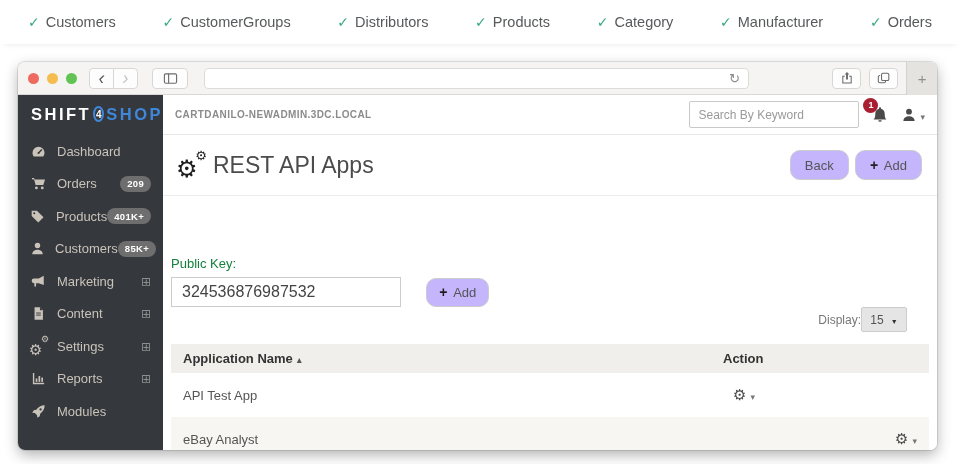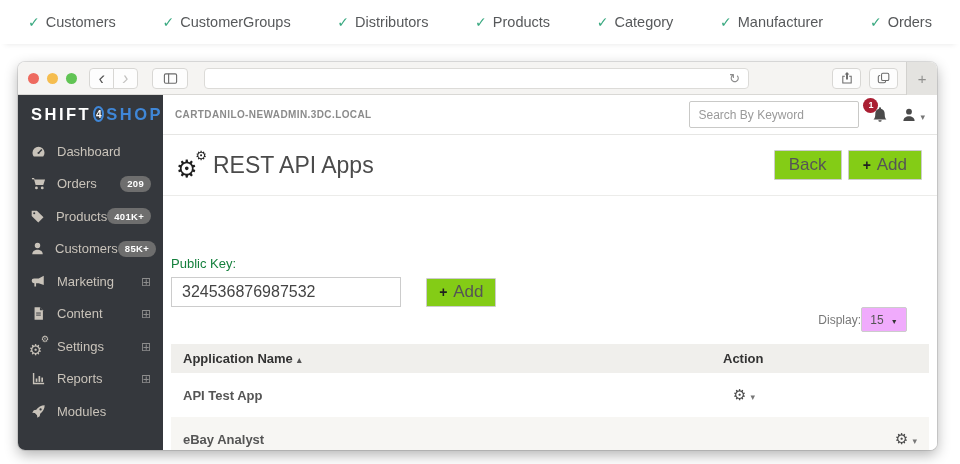--- a/index.html
+++ b/index.html
@@ -87,47 +87,47 @@
   .user-wrap svg { width:16px; height:16px; }
   .caret-sm::before { content:"▾"; font-size:9px; color:#777; }
 
   .page-header { display:flex; align-items:center; padding:15px 15px 15px 13px;
     border-bottom:1px solid #ececea; flex-shrink:0; }
   .title-cogs { position:relative; width:32px; height:28px; color:#1f1f1f; }
   .title-cogs .g-big { position:absolute; left:0; bottom:-2px; font-size:24px; line-height:1; }
   .title-cogs .g-sm  { position:absolute; right:1px; top:-2px; font-size:13px; line-height:1; }
   .page-title { font-size:23px; color:#4b4b4b; font-weight:400; margin-left:5px; }
   .hdr-btns { margin-left:auto; display:flex; gap:6px; }
-  .btn { background:#84cc16; border:1px solid #ccc; border-radius:1px; color:#555;
-    font-size:17px; height:30px; padding:0 14px; display:flex; align-items:center; gap:6px; cursor:pointer; }
+  .btn { background:#c4b5fd; border:1px solid #ccc; border-radius:10px; color:#555;
+    font-size:13px; height:30px; padding:0 14px; display:flex; align-items:center; gap:6px; cursor:pointer; }
   .plus::before { content:"+"; font-weight:bold; color:#1f1f1f; font-size:14px; }
 
   .form-section { padding:15px 0 0 8px; flex-shrink:0; }
   .pk-label { font-size:13px; color:#15803d; margin-bottom:6px;margin-top:45px; }
   .pk-row { display:flex; align-items:center; }
   .pk-input { width:230px; height:30px; border:1px solid #ccc; padding:0 10px;
     font-size:16px; color:#444; outline:none; }
   .pk-gap { width:25px; }
   .btn-sm { height:29px; padding:0 12px; }
   .btn-sm + .btn-sm { margin-left:6px; }
 
   .bottom-block { margin-top:auto; }
   .display-row { display:flex; justify-content:flex-end; align-items:center;
     padding:0 30px 12px 16px; gap:0; }
   .display-label { font-size:12px; color:#777; }
-  .select { width:46px; height:25px; border:1px solid #ccc; border-radius:2px; background:#f0abfc;
+  .select { width:46px; height:25px; border:1px solid #ccc; border-radius:2px; background:#e5e5e5;
     display:flex; align-items:center; justify-content:center; gap:7px; font-size:12px; color:#555; cursor:pointer; }
   .select-caret::before { content:"▼"; font-size:7px; color:#333; }
 
   .table { margin:0 8px; }
   .thead { background:#f0efec; display:flex; align-items:center; height:29px;
     padding:0 12px; font-size:13px; font-weight:bold; color:#333; }
   .col-name { width:540px; display:flex; align-items:center; gap:4px; }
   .sort::before { content:"▴"; font-size:10px; color:#555; }
-  .trow { display:flex; align-items:center; height:44px; padding:0 12px; font-size:13px; color:#555;font-weight:bold; }
+  .trow { display:flex; align-items:center; height:44px; padding:0 12px; font-size:13px; color:#555; }
   .trow.alt { background:#f7f6f3;justify-content:space-between; }
   .cell-name { width:540px; }
   .action-cell { display:flex; align-items:center; gap:4px; color:#4a4a4a; cursor:pointer; padding-left:10px; }
   .action-gear::before { content:"⚙"; font-size:15px; }
 </style>
 </head>
 <body>
 
 <div class="quickbar">
   <span class="qitem">

